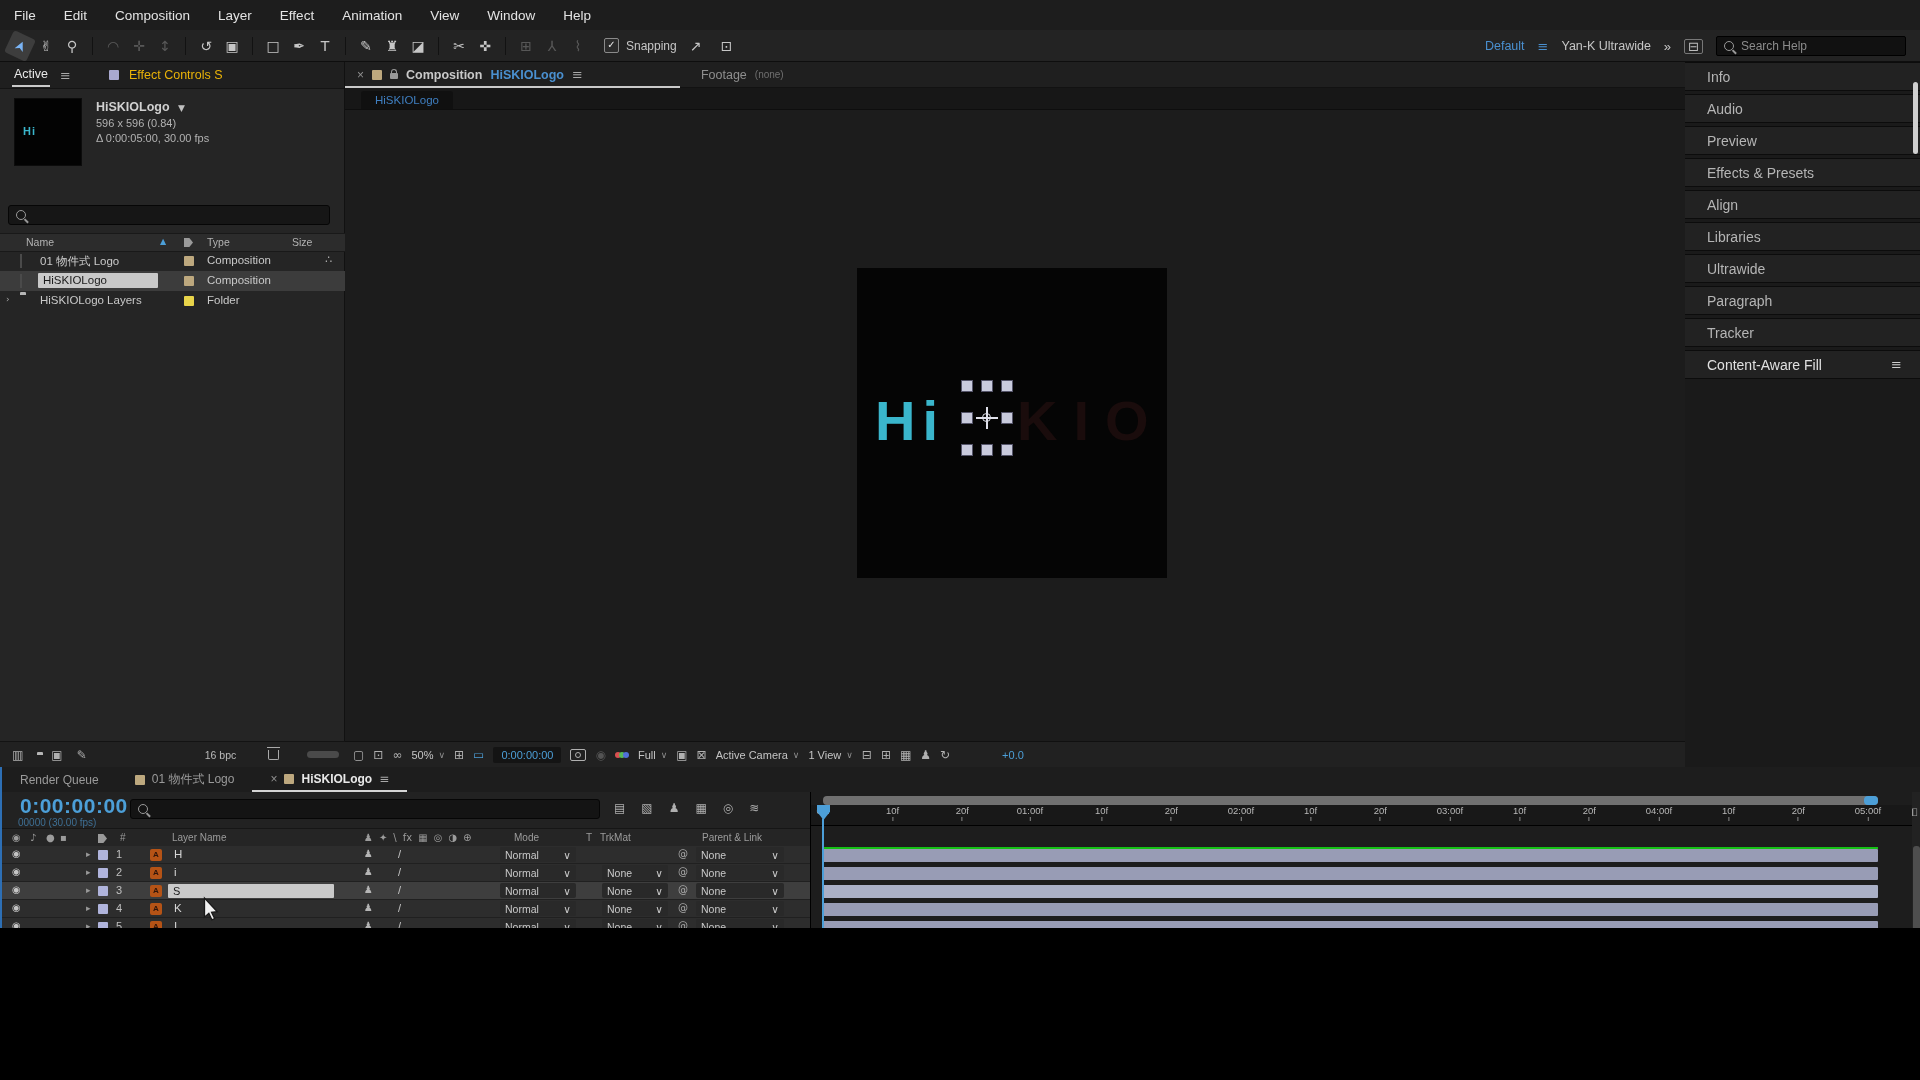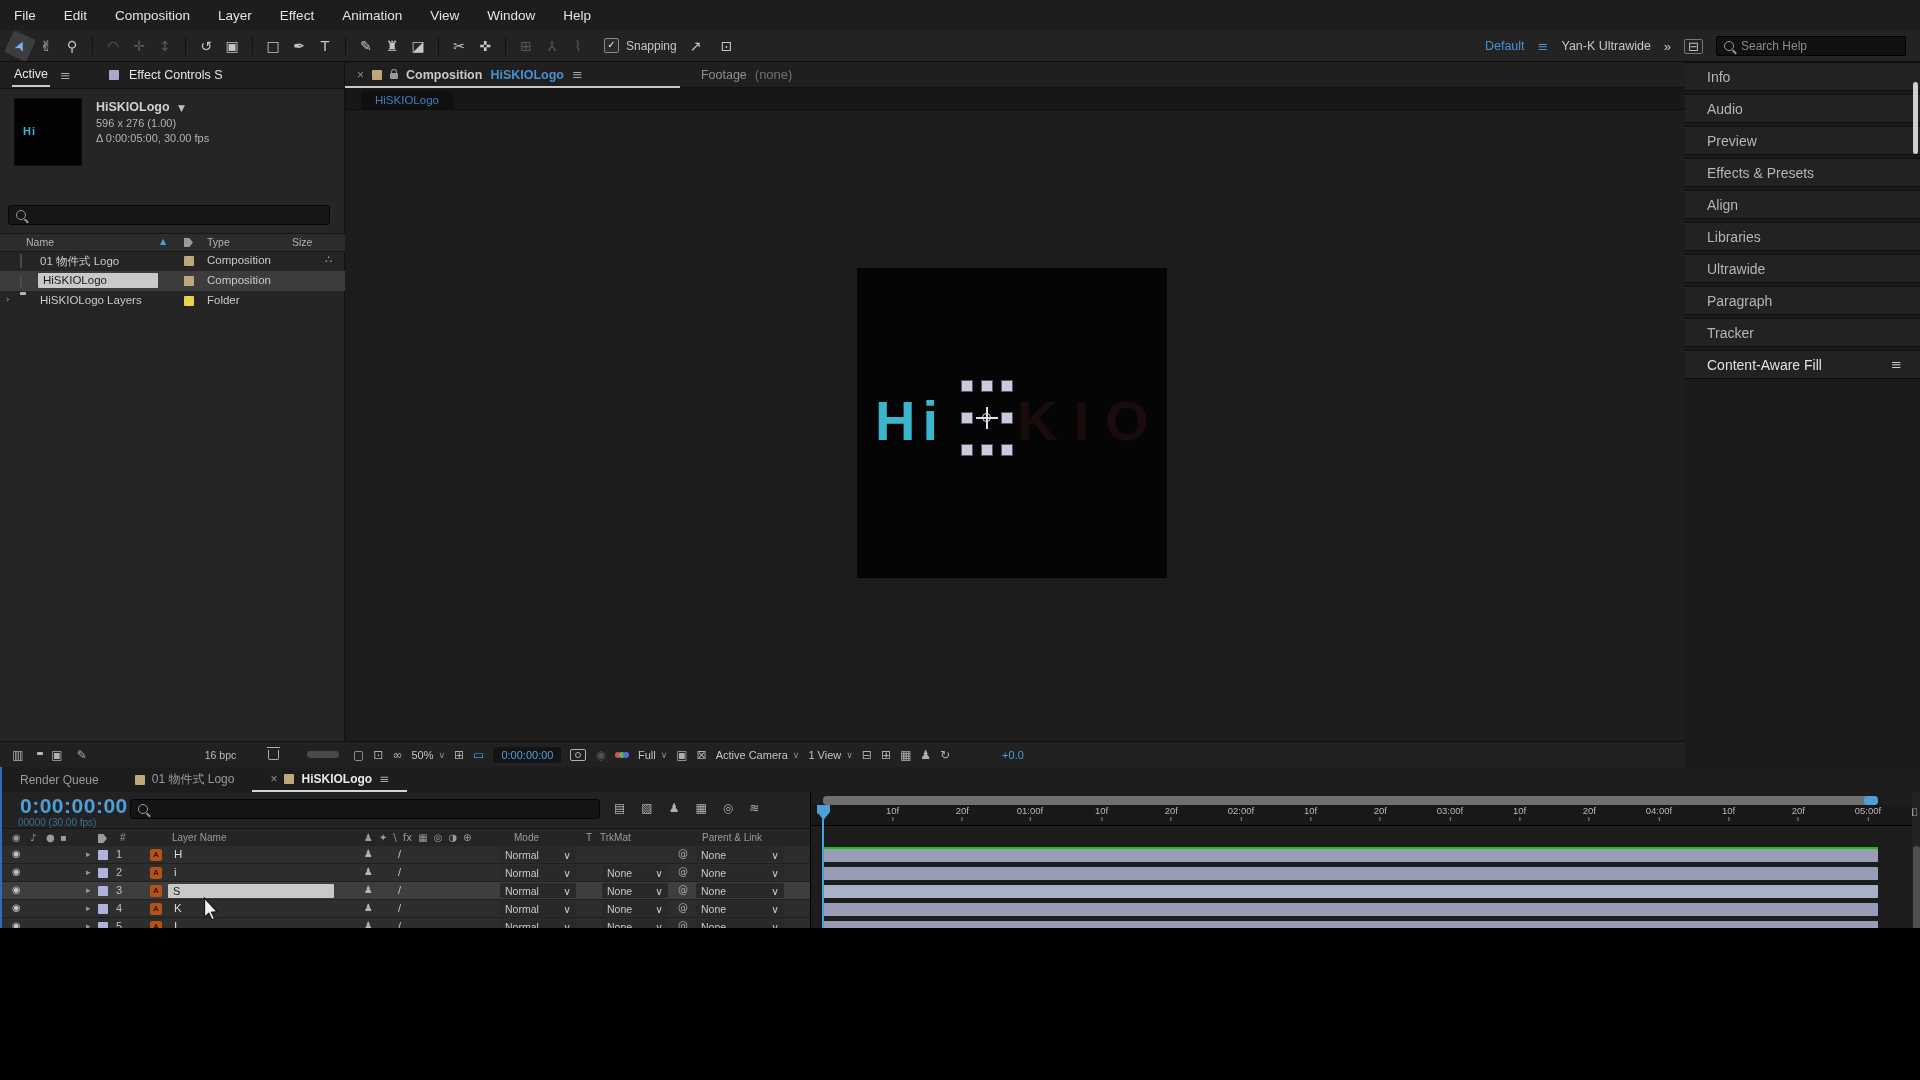--- a/index.html
+++ b/index.html
@@ -41,21 +41,21 @@
 
   
   .main{position:absolute;left:0;top:62px;width:1920px;height:705px;}
 
   
   .project{position:absolute;left:0;top:0;width:345px;height:705px;background:#252525;border-right:1px solid #111;box-sizing:border-box;}
   .ptabs{height:26px;background:#1f1f1f;display:flex;align-items:center;gap:10px;padding-left:12px;border-bottom:1px solid #141414;}
   .ptab-active{color:#e8e8e8;font-size:12.5px;border-bottom:2px solid #c9c9c9;padding:4px 2px;}
   .ptab-menu{color:#a9a9a9;font-size:13px;}
   .swatch{width:10px;height:10px;display:inline-block;border-radius:1px;}
-  .ptab-inactive{color:#e5e5e5;font-size:12.5px;}
+  .ptab-inactive{color:#eab308;font-size:12.5px;}
   .pinfo{position:absolute;left:14px;top:36px;display:flex;gap:14px;}
   .pthumb{width:66px;height:66px;background:#030303;border:1px solid #0c0c0c;position:relative;}
   .pthumb .mini-hi{position:absolute;left:8px;top:26px;color:#3ab6cc;font-size:11px;font-weight:bold;letter-spacing:1px;}
   .pmeta{padding-top:2px;}
   .pmeta .t{color:#d0d0d0;font-weight:bold;font-size:12.5px;}
   .pmeta .caret{color:#c0c0c0;font-size:9px;margin-left:5px;}
   .pmeta .l{color:#b2b2b2;font-size:11px;margin-top:3px;}
   .psearch{position:absolute;left:8px;top:143px;width:322px;height:20px;background:#161616;border:1px solid #060606;
            border-radius:3px;display:flex;align-items:center;gap:7px;padding:0 7px;box-sizing:border-box;}
   .phead{position:absolute;left:0;top:171px;width:345px;height:17px;background:#2c2c2c;border-top:1px solid #191919;
@@ -90,21 +90,21 @@
   .viewer{position:absolute;left:345px;top:0;width:1340px;height:705px;background:#1c1c1c;}
   .vtabs{height:26px;background:#1f1f1f;border-bottom:1px solid #121212;position:relative;display:flex;align-items:center;gap:8px;padding-left:12px;box-sizing:border-box;}
   .vtab-underline{position:absolute;left:0;top:24px;width:335px;height:2px;background:#c9c9c9;}
   .vclose{color:#8f8f8f;font-size:12px;}
   .lock{width:8px;height:6px;background:#999;border-radius:1px;position:relative;margin-top:3px;}
   .lock::before{content:"";position:absolute;top:-4px;left:1px;width:4px;height:3px;border:1.5px solid #999;border-bottom:none;border-radius:3px 3px 0 0;}
   .vtab-label{color:#c9c9c9;font-size:12.5px;font-weight:bold;}
   .vtab-comp{color:#4a90d0;font-size:12.5px;font-weight:bold;}
   .vtab-menu{color:#a9a9a9;font-size:13px;}
   .vfootage{color:#8f8f8f;font-size:12.5px;margin-left:110px;}
-  .vfootage-val{color:#707070;font-size:13px;}
+  .vfootage-val{color:#707070;font-size:10px;}
   .vsubtabs{height:22px;background:#171717;border-bottom:1px solid #0e0e0e;display:flex;align-items:flex-end;padding-left:16px;box-sizing:border-box;}
   .vsubtab{background:#101010;color:#3f7fc1;font-size:11.5px;padding:3px 14px;border-radius:3px 3px 0 0;}
   .vcanvas{position:absolute;left:0;top:48px;width:1340px;height:631px;background:#1c1c1c;}
   .comp-frame{position:absolute;left:512px;top:158px;width:310px;height:310px;background:#050505;}
   .logo-hi{position:absolute;left:18px;top:120px;color:#3ab6cc;font-size:56px;font-weight:bold;letter-spacing:7px;}
   .logo-faint{position:absolute;left:160px;top:120px;color:#1a0c0c;font-size:56px;font-weight:bold;letter-spacing:16px;}
   .handles{position:absolute;left:104px;top:112px;width:52px;height:76px;}
   .hd{position:absolute;width:12px;height:12px;background:#c9cbdd;border:1px solid #55556a;box-sizing:border-box;}
   .h-tl{left:0;top:0}.h-tm{left:20px;top:0}.h-tr{left:40px;top:0}
   .h-ml{left:0;top:32px}.h-mr{left:40px;top:32px}
@@ -291,21 +291,21 @@
       </div>
       <div class="pinfo">
         <div class="pthumb">
           <span class="mini-hi">Hi</span>
         </div>
         <div class="pmeta">
           <div>
             <span class="t">HiSKIOLogo</span>
             <span class="caret icon">▼</span>
           </div>
-          <div class="l">596 x 276 (1.00)</div>
+          <div class="l">596 x 596 (0.84)</div>
           <div class="l">Δ 0:00:05:00, 30.00 fps</div>
         </div>
       </div>
       <div class="psearch">
         <span class="mag"></span>
       </div>
       <div class="phead">
         <span class="c-name">Name</span>
         <span class="c-sort icon">▲</span>
         <span class="c-tag"></span>

